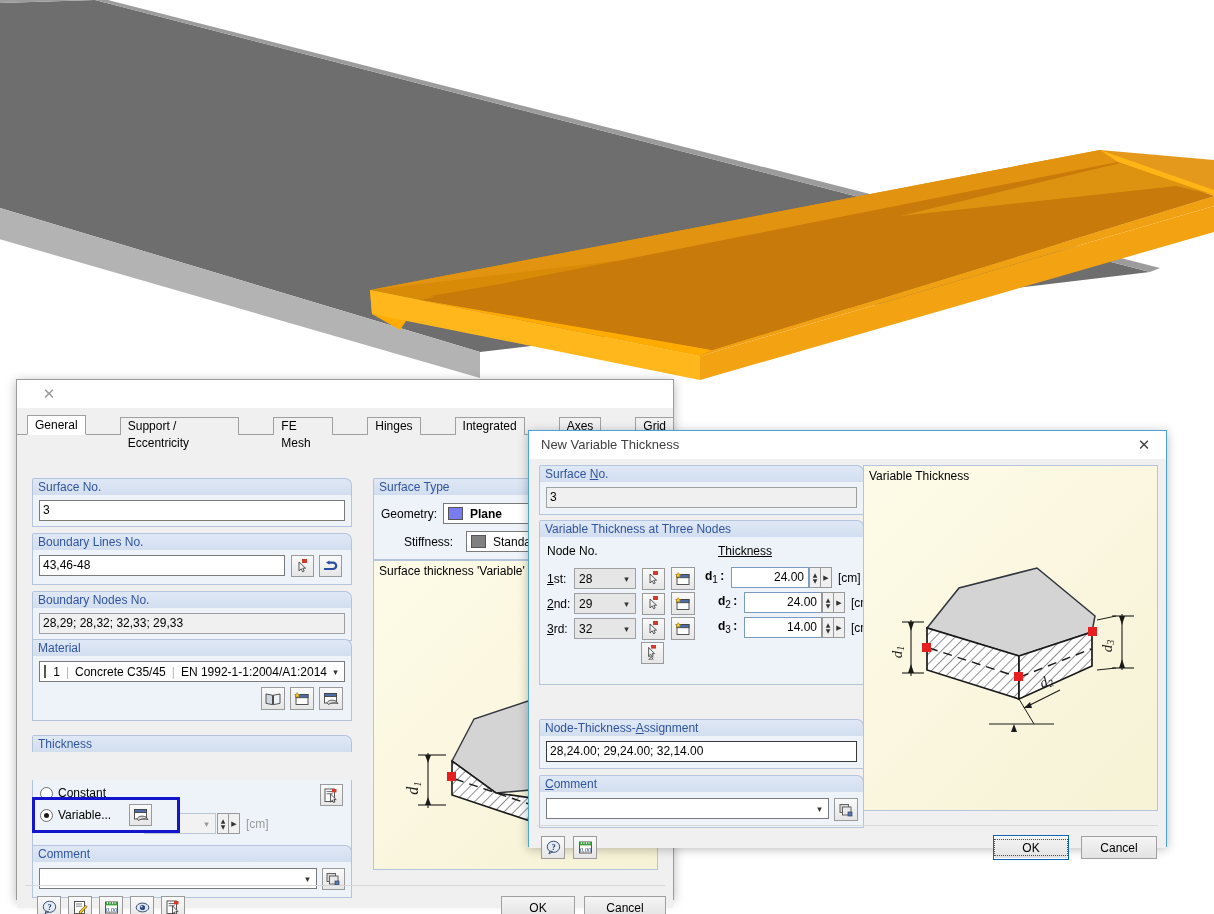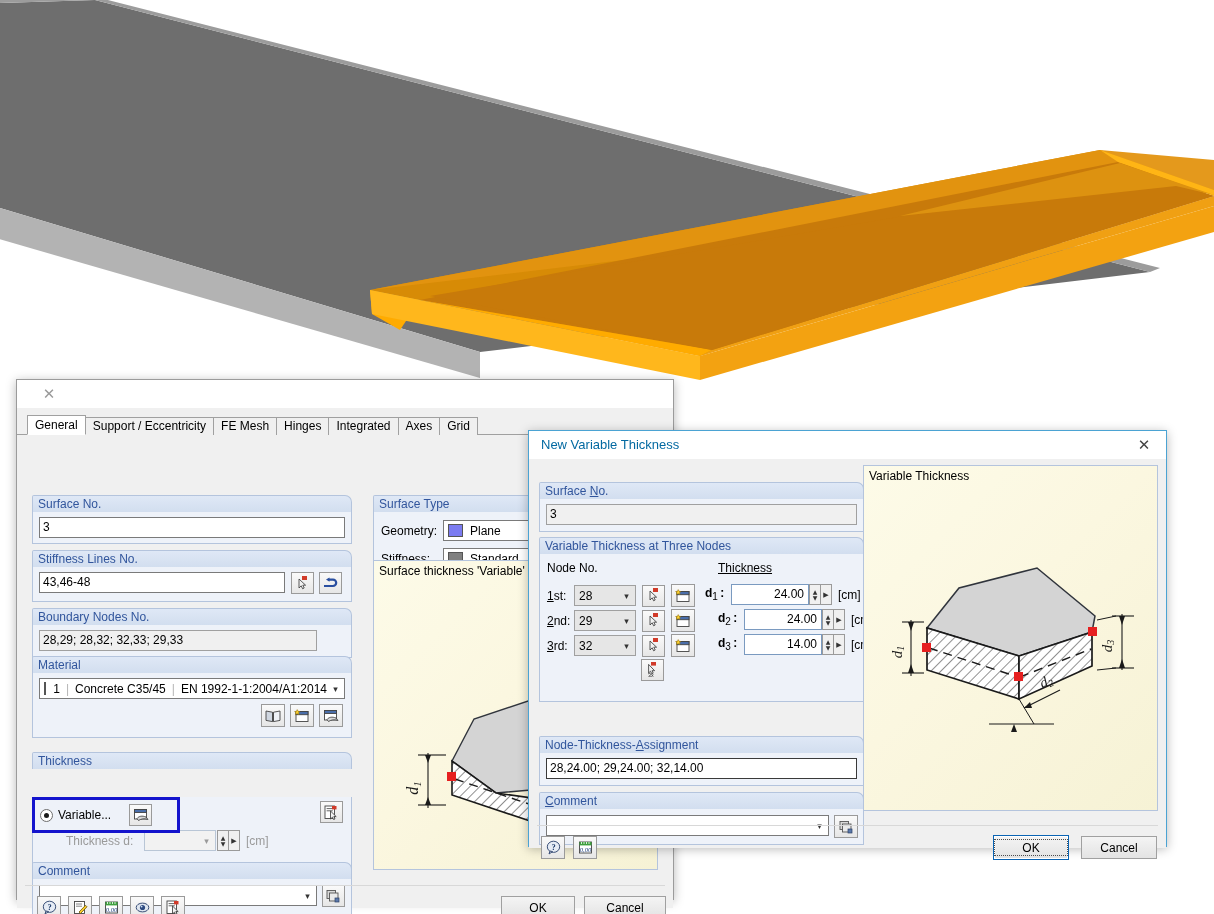--- a/index.html
+++ b/index.html
@@ -25,21 +25,21 @@
     border:1px solid #9b9b9b;
     box-shadow:0 2px 10px rgba(0,0,0,0.28);
   }
   .win.active { border:1px solid #4ba3d3; }
   .titlebar {
     height:28px; background:#ffffff;
     display:flex; align-items:center;
     padding:0 2px 0 12px;
     border-bottom:1px solid #ffffff;
   }
-  .titlebar .title { flex:1; font-size:13px; color:#0369a1; }
+  .titlebar .title { flex:1; font-size:13px; color:#404040; }
   .win.inactive .titlebar .title { color:#a3a3a3; }
   .titlebar .closebtn {
     width:40px; height:27px; display:flex; align-items:center; justify-content:center;
     font-size:15px; color:#444; font-family:"DejaVu Sans", sans-serif;
   }
   .win.inactive .titlebar .closebtn { color:#9a9a9a; }
 
   .winbody { position:relative; background:#f0f0f0; }
 
   
@@ -72,21 +72,20 @@
   .group > .ghead {
     height:17px; line-height:16px;
     background:linear-gradient(to bottom,#dfe8f6,#d2deef);
     color:#31559c;
     font-size:12px;
     padding-left:5px;
     border-top:1px solid #b4c4dd;
     border-left:1px solid #b4c4dd;
     border-right:1px solid #b4c4dd;
     border-radius:2px 7px 0 0;
-    margin-top:17px;
   }
   .group > .gbody {
     background:#eef2f9;
     border:1px solid #b4c4dd;
     border-top:none;
     position:relative;
   }
 
   
   .txt {
@@ -199,60 +198,60 @@
   </svg>
 </div>
 
 <div class="win inactive" id="editsurface" style="left:16px; top:379px; width:658px; height:521px;">
   <div class="titlebar">
     <div class="closebtn">✕</div>
   </div>
 
   <div class="winbody" style="height:493px;">
 
-    <div class="tabstrip" style="margin-top:7px;">
+    <div class="tabstrip" style="margin-top:7px;gap:35px;">
       <div class="tab sel">General</div>
       <div class="tab">Support / Eccentricity</div>
       <div class="tab">FE Mesh</div>
       <div class="tab">Hinges</div>
       <div class="tab">Integrated</div>
       <div class="tab">Axes</div>
       <div class="tab">Grid</div>
     </div>
 
     <div class="group" style="left:15px; top:63px; width:320px;">
       <div class="ghead">Surface No.</div>
       <div class="gbody" style="height:32px; padding:5px 8px 0 6px;">
         <div class="txt" style="width:306px;">3</div>
       </div>
     </div>
 
     <div class="group" style="left:15px; top:118px; width:320px;">
-      <div class="ghead">Stiffness Lines No.</div>
+      <div class="ghead">Boundary Lines No.</div>
       <div class="gbody" style="height:35px; padding:5px 0 0 6px; display:flex; align-items:flex-start;">
         <div class="txt" style="width:246px;">43,46-48</div>
         <div class="ibtn" style="margin-left:6px;">
           <svg width="15" height="15" viewBox="0 0 15 15">
             <rect x="7" y="0" width="5" height="4" fill="#d13b2a"></rect>
             <path d="M4 3 L4 12 L6.2 9.8 L7.6 12.8 L9.2 12 L7.8 9.2 L10.6 9.2 Z" fill="#f2f2f2" stroke="#333" stroke-width="0.8"></path>
           </svg>
         </div>
         <div class="ibtn" style="margin-left:5px;">
           <svg width="15" height="13" viewBox="0 0 15 13">
             <path d="M1 9 H10 A3.2 3.2 0 0 0 10 2.6 H5.5" fill="none" stroke="#2a4fa0" stroke-width="2.2"></path>
             <path d="M6.5 0.4 L3 2.6 L6.5 4.8 Z" fill="#2a4fa0"></path>
           </svg>
         </div>
       </div>
     </div>
 
     <div class="group" style="left:15px; top:176px; width:320px;">
       <div class="ghead">Boundary Nodes No.</div>
       <div class="gbody" style="height:33px; padding:5px 0 0 6px;">
-        <div class="txt readonly" style="width:278px;">28,29; 28,32; 32,33; 29,33</div>
+        <div class="txt readonly" style="width:306px;">28,29; 28,32; 32,33; 29,33</div>
       </div>
     </div>
 
     <div class="group" style="left:15px; top:224px; width:320px;">
       <div class="ghead">Material</div>
       <div class="gbody" style="height:65px; padding:5px 0 0 6px;">
         <div class="combo" style="width:306px;">
           <div class="cval" style="display:flex; align-items:center; gap:0;">
             <span class="swatch" style="background:#7d7d7d; margin-right:7px;"></span>
             <span>1</span>
@@ -354,29 +353,29 @@
         </div>
       </div>
     </div>
 
     <div class="group" style="left:356px; top:63px; width:285px;">
       <div class="ghead">Surface Type</div>
       <div class="gbody" style="height:65px;">
         <div style="position:absolute; left:7px; top:8px; display:flex; align-items:center;">
           <span class="lbl" style="width:62px;">Geometry:</span>
           <div class="combo" style="width:160px;">
-            <div class="cval" style="display:flex; align-items:flex-start;">
+            <div class="cval" style="display:flex; align-items:flex-start;font-weight:bold;">
               <span class="swatch" style="background:#7b7bf0; margin-right:7px;"></span>
               <span>Plane</span>
             </div>
             <div class="carrow">▾</div>
           </div>
         </div>
         <div style="position:absolute; left:7px; top:36px; display:flex; align-items:center;">
-          <span class="lbl" style="width:62px;">Stiffness:</span>
+          <span class="lbl" style="width:62px;margin-left:23px;">Stiffness:</span>
           <div class="combo" style="width:160px;">
             <div class="cval" style="display:flex; align-items:center;">
               <span class="swatch" style="background:#808080; margin-right:7px;"></span>
               <span>Standard</span>
             </div>
             <div class="carrow">▾</div>
           </div>
         </div>
       </div>
     </div>

